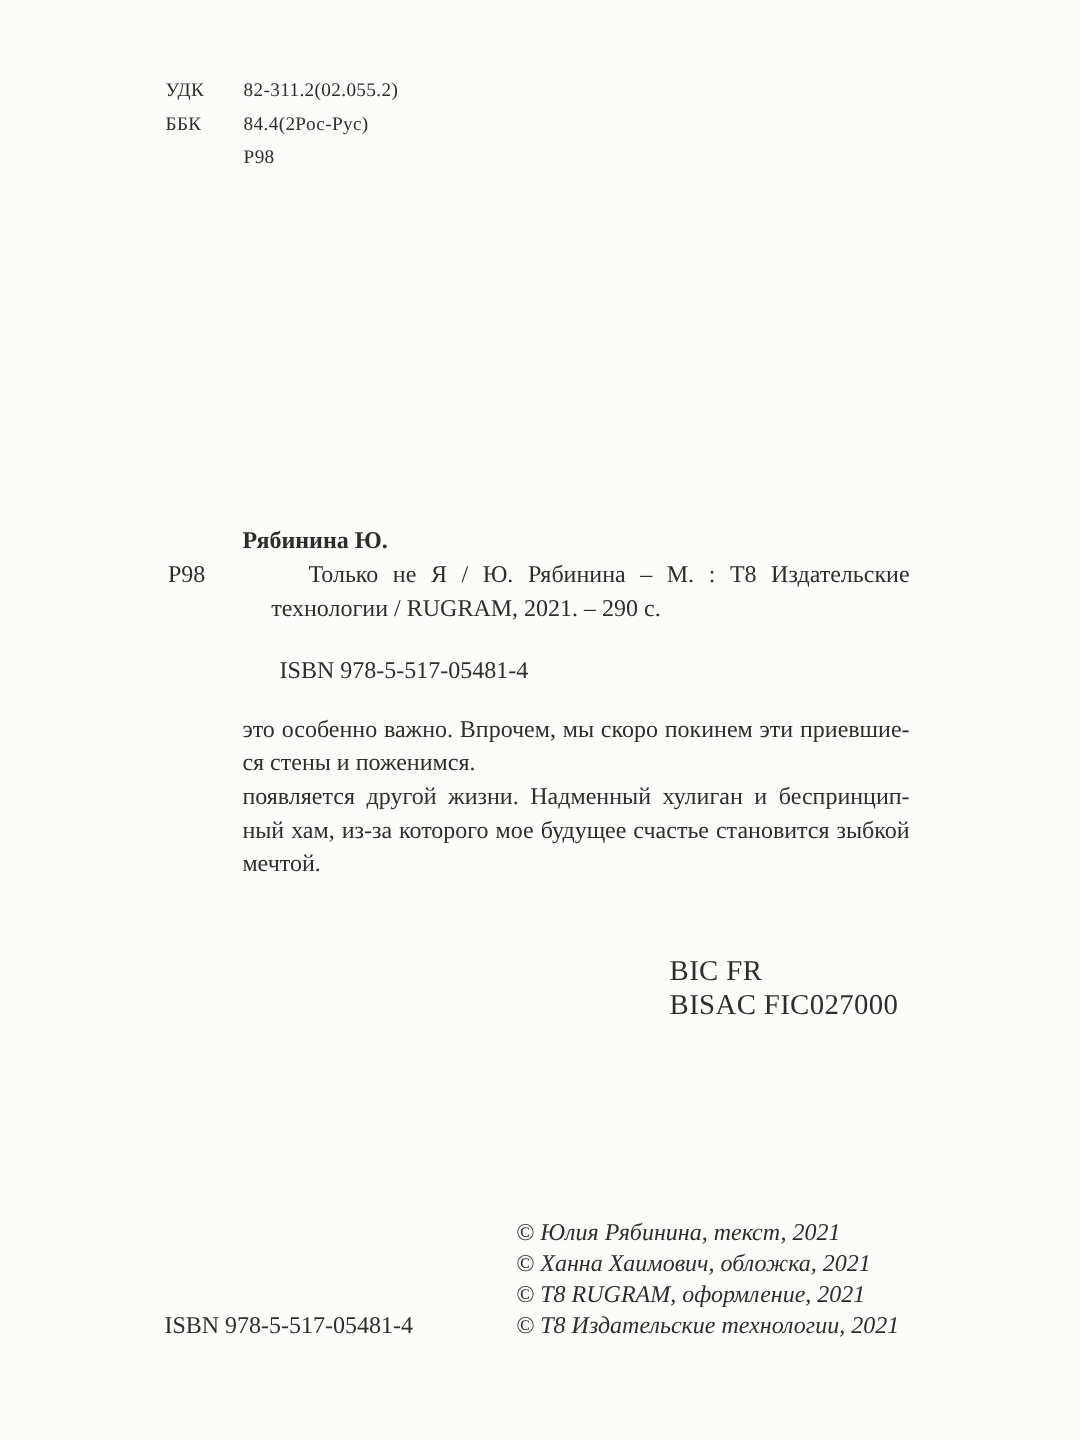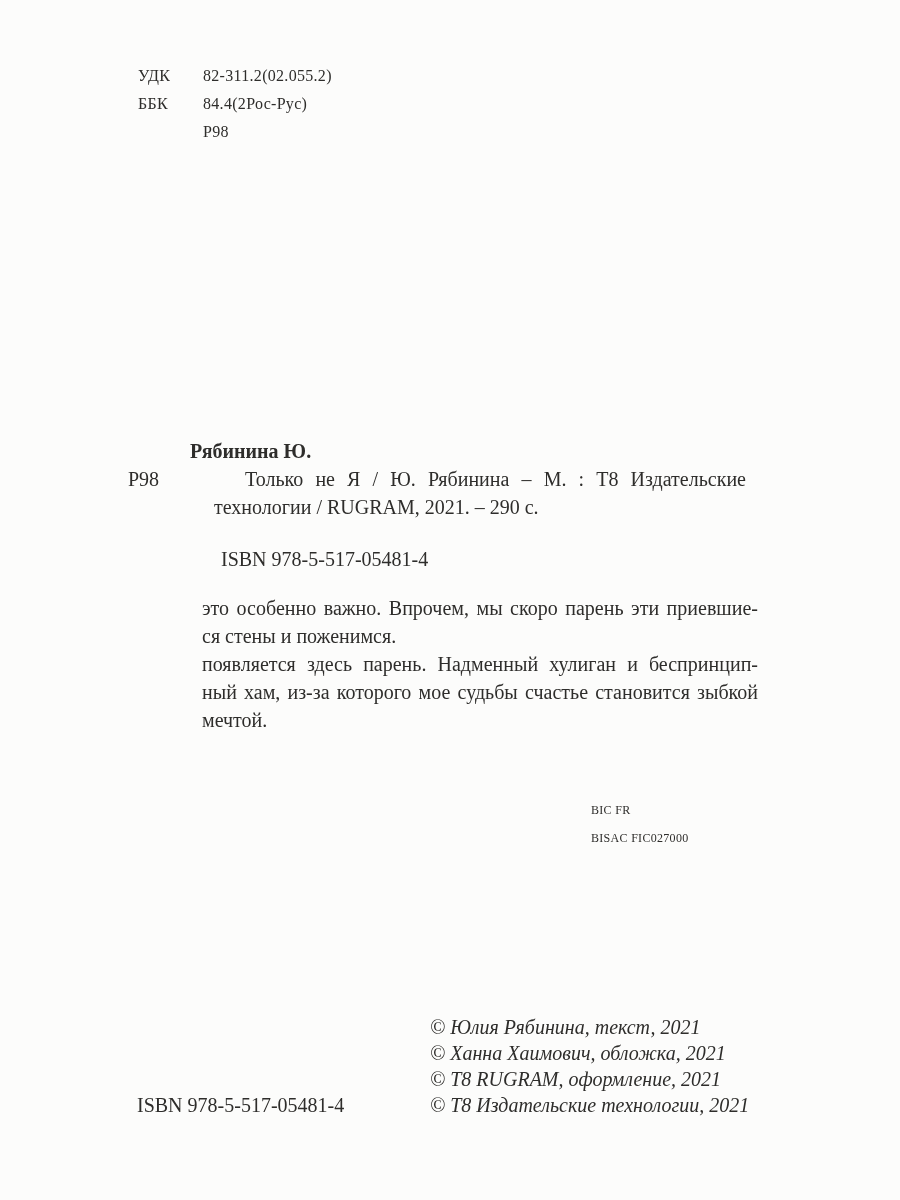--- a/index.html
+++ b/index.html
@@ -11,34 +11,34 @@
   }
   .page { position: absolute; inset: 0; }
 
   
   .catalog { position: absolute; left: 138px; top: 62px; font-size: 16px; line-height: 28px; letter-spacing: 0.3px; }
   .catalog .row { display: flex; }
   .catalog .lab { width: 65px; }
   .catalog .code { margin-left: 65px; }
 
   
-  .card { position: absolute; left: 128px; top: 437px; width: 618px; font-size: 20px; line-height: 28px; }
+  .card { position: absolute; left: 140px; top: 437px; width: 618px; font-size: 20px; line-height: 28px; }
   .card .author { margin-left: 62px; font-weight: bold; }
   .cardrow { position: relative; }
   .cardrow .ccode { position: absolute; left: 0; top: 0; }
   .cardrow .ctext { margin-left: 86px; }
   .jline { text-align: justify; text-align-last: justify; }
   .ind { text-indent: 31px; }
   .card .isbn { margin-left: 93px; margin-top: 24px; }
 
   
   .annotation { position: absolute; left: 202px; top: 594px; width: 556px; font-size: 20px; line-height: 28px; }
 
   
-  .codes { position: absolute; left: 591px; top: 796px; font-size: 12px; line-height: 28px; letter-spacing: 0.3px; }
+  .codes { position: absolute; left: 558px; top: 796px; font-size: 24px; line-height: 28px; letter-spacing: 0.3px; }
 
   
   .copyright { position: absolute; left: 430px; top: 1014px; font-size: 20px; line-height: 26px; font-style: italic; }
 
   
   .footer-isbn { position: absolute; left: 137px; top: 1092px; font-size: 20px; line-height: 26px; }
 </style>
 </head>
 <body>
 
@@ -65,26 +65,26 @@
       <div class="ctext">
         <div class="jline ind">Только не Я / Ю. Рябинина – М. : Т8 Издательские</div>
         <div>технологии / RUGRAM, 2021. – 290 с.</div>
       </div>
     </div>
     <div class="isbn">ISBN 978-5-517-05481-4</div>
   </div>
 
   <div class="annotation">
     <div>
-      <div class="jline">это особенно важно. Впрочем, мы скоро парень эти приевшие-</div>
+      <div class="jline">это особенно важно. Впрочем, мы скоро покинем эти приевшие-</div>
       <div>ся стены и поженимся.</div>
     </div>
     <div>
-      <div class="jline">появляется здесь парень. Надменный хулиган и беспринцип-</div>
-      <div class="jline">ный хам, из-за которого мое судьбы счастье становится зыбкой</div>
+      <div class="jline">появляется другой жизни. Надменный хулиган и беспринцип-</div>
+      <div class="jline">ный хам, из-за которого мое будущее счастье становится зыбкой</div>
       <div>мечтой.</div>
     </div>
   </div>
 
   <div class="codes">
     <div>BIC FR</div>
     <div>BISAC FIC027000</div>
   </div>
 
   <div class="copyright">

